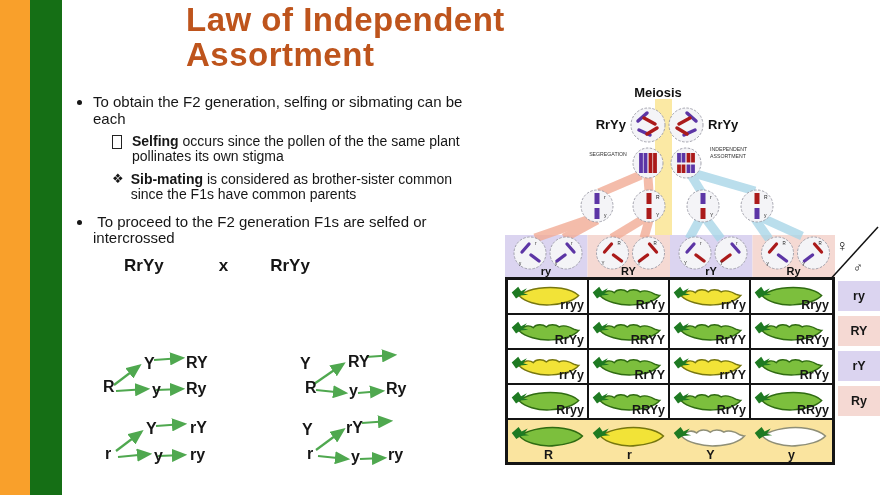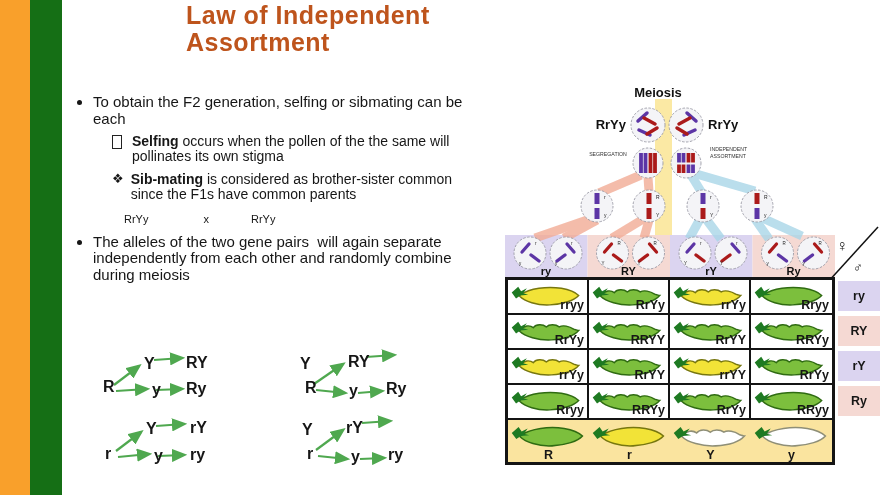--- a/index.html
+++ b/index.html
@@ -2,32 +2,32 @@
 <html style="--stripe-orange: #F9A02B; --stripe-green: #156F15; --title: #BE541C; --arrow-green: #4FA84F; --chrom-red: #AB1A1A; --chrom-purple: #5C35A5; --band-lavender: #DBD4F0; --band-pink: #F5D9D3; --connector-salmon: #F2AC96; --connector-blue: #A9D6E8; --meiosis-yellow: #FBE9A4; --legend-yellow: #FAE49F; --pea-stalk: #1E7A22;"><head>
 <meta charset="utf-8">
 <style>
   html,body{margin:0;padding:0;}
   .slide{position:relative;width:880px;height:495px;background:#fff;overflow:hidden;
          font-family:"Liberation Sans",sans-serif;color:#161616;}
   .stripe{position:absolute;top:0;height:495px;}
   .stripe-orange{left:0;width:30px;background:var(--stripe-orange);}
   .stripe-green{left:30px;width:32px;background:var(--stripe-green);}
 
-  .title{position:absolute;left:186px;top:2px;font-size:25px;font-weight:bold;
+  .title{position:absolute;left:186px;top:2px;font-size:33px;font-weight:bold;
          line-height:1.07;color:var(--title);letter-spacing:.5px;white-space:pre-line;}
 
   .content{position:absolute;left:76px;top:94px;width:412px;font-size:15px;line-height:1.1;}
   .row{display:flex;margin-bottom:7px;}
   .dotm{flex:0 0 auto;width:5px;height:5px;border-radius:50%;background:#161616;margin:6px 11px 0 1px;}
   .txt{white-space:pre-wrap;width:386px;}
   .sub{margin-left:36px;font-size:14px;}
   .sub .txt{width:352px;}
   .tofu{flex:0 0 auto;display:inline-block;width:8px;height:12px;border:1.3px solid #222;margin:1px 10px 0 0;}
   .diam{flex:0 0 auto;font-size:13px;margin:0 7px 0 0;}
-  .cross{margin:10px 0 9px 48px;font-size:11px;font-weight:normal;}
+  .cross{margin:10px 0 9px 48px;font-size:17px;font-weight:bold;}
   .cross .xop{margin-left:55px;}
   .cross .r2{margin-left:42px;}
 
   .bl{position:absolute;font-size:16px;font-weight:bold;line-height:1;}
   .branch-svg{position:absolute;left:90px;top:348px;}
 
   .meiosis-svg{position:absolute;left:498px;top:85px;}
 
   .punnett{position:absolute;left:505px;top:277px;border:3px solid #141414;background:#fff;}
   .pgrid{display:grid;grid-template-columns:repeat(4,81px);grid-auto-rows:35px;}
@@ -56,32 +56,32 @@
   <div class="title">Law of Independent
 Assortment</div>
 
   <div class="content">
     <div class="row">
       <span class="dotm"></span>
       <div class="txt">To obtain the F2 generation, selfing or sibmating can be each</div>
     </div>
     <div class="row sub">
       <span class="tofu"></span>
-      <div class="txt"><b>Selfing</b><span> occurs when the pollen of the the same will pollinates its own stigma</span></div>
+      <div class="txt"><b>Selfing</b><span> occurs since the pollen of the the same plant pollinates its own stigma</span></div>
     </div>
     <div class="row sub">
       <span class="diam">❖</span>
       <div class="txt"><b>Sib-mating</b><span> is considered as brother-sister common since the F1s have common parents</span></div>
     </div>
+    <div class="row" style="margin-top:11px">
+      <span class="dotm"></span>
+      <div class="txt"> To proceed to the F2 generation F1s are selfed or intercrossed</div>
+    </div>
     <div class="cross">
       <span>RrYy</span><span class="xop">x</span><span class="r2">RrYy</span>
-    </div>
-    <div class="row">
-      <span class="dotm"></span>
-      <div class="txt" style="width:372px">The alleles of the two gene pairs  will again separate independently from each other and randomly combine during meiosis</div>
     </div>
   </div>
 
   <svg class="branch-svg" width="340" height="130">
     <defs>
       <marker id="ah" markerWidth="7" markerHeight="6" refX="5.5" refY="3" orient="auto">
         <path d="M0,0 L7,3 L0,6 Z" style="fill:var(--arrow-green)"></path>
       </marker>
     </defs>
     <g style="stroke:var(--arrow-green)" stroke-width="2.2" fill="none" marker-end="url(#ah)">

